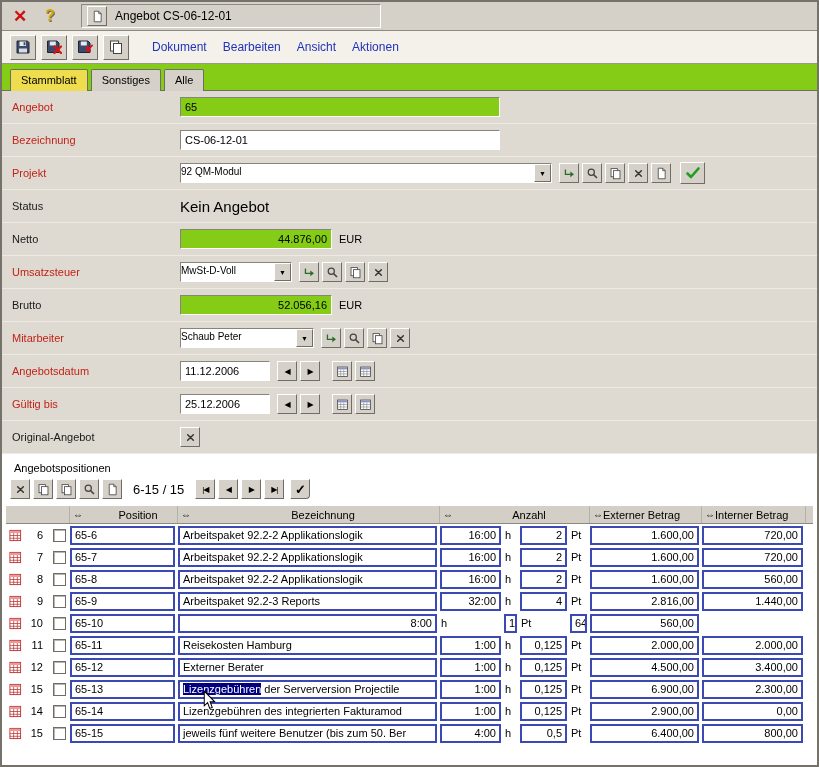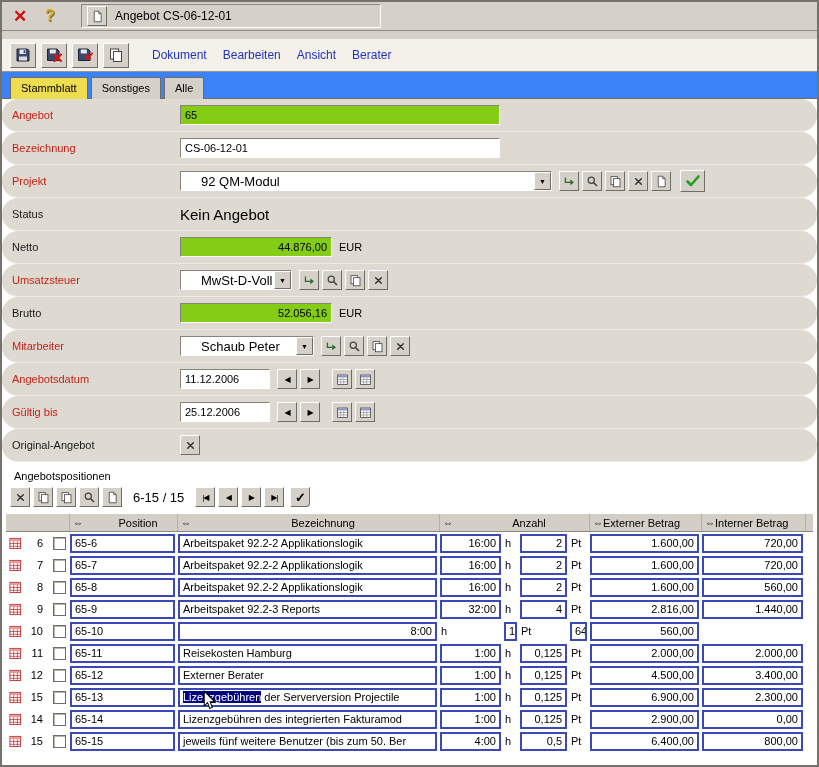--- a/index.html
+++ b/index.html
@@ -14,52 +14,52 @@
             display:flex; align-items:center; justify-content:center; }
   .x-red { color:#cc1111; font-weight:bold; font-size:17px; line-height:1; }
   .q-yellow { color:#d9a700; font-weight:bold; font-size:16px; line-height:1; text-shadow:1px 1px 0 #6b6b5a; }
   .title-strip { display:flex; align-items:center; gap:8px; margin-left:14px; height:24px;
                  padding:1px 6px 1px 2px; width:300px;
                  border:1px solid; border-color:#8d8a82 #fff #fff #8d8a82; }
   .title-text { font-size:12px; }
 
   
   .menubar { height:33px; background:#f3f1ea; border-bottom:1px solid #9a978f;
-             display:flex; align-items:center; padding:0 8px; gap:5px;margin-top:8px; }
+             display:flex; align-items:center; padding:0 8px; gap:5px; }
   .tool-btn { width:26px; height:25px; background:#d5d1c8; cursor:pointer;
               border:1px solid; border-color:#fff #6f6d66 #6f6d66 #fff;
               display:flex; align-items:center; justify-content:center; }
   .menu-items { margin-left:18px; display:flex; gap:16px; }
   .menu-item { color:#2233bb; font-size:12px; cursor:pointer; }
 
   
-  .tabbar { height:27px; background:#3b82f6; padding:5px 8px 0; display:flex; gap:3px;
+  .tabbar { height:27px; background:#84cc16; padding:5px 8px 0; display:flex; gap:3px;
             border-bottom:1px solid #6e6c66; }
   .tab { height:22px; padding:4px 10px 0; font-size:11px; cursor:pointer;
          border:1px solid #6e6c66; border-bottom:none; background:#d5d1c8;
          border-radius:2px 2px 0 0; }
   .tab.active { background:#eedd4e; }
 
   
   .content { background:#fff; height:674px; }
   .frow { display:flex; align-items:center; height:33px; background:#dedad2;
-          border-bottom:1px solid #eceae3; padding-left:10px;border-radius:16px; }
+          border-bottom:1px solid #eceae3; padding-left:10px; }
   .flabel { width:168px; font-size:11px; color:#1a1a1a; }
   .flabel.red { color:#c22218; }
   .ftext { font-size:15px; }
   .input { height:20px; font:11px "Liberation Sans",sans-serif; padding:0 4px; background:#fff;
            border:1px solid; border-color:#87847c #fff #fff #87847c; }
   .input.ro { background:#84cc16; }
   .input.num { text-align:right; }
   .w320{width:320px} .w152{width:152px} .w90{width:90px}
   .suffix { margin-left:7px; font-size:11px; }
 
   .select { display:inline-flex; align-items:stretch; height:20px; background:#fff; cursor:pointer;
             border:1px solid; border-color:#87847c #fff #fff #87847c; }
-  .select .txt { flex:1; padding:2px 20px 0; overflow:hidden; white-space:nowrap; font-size:13px; }
+  .select .txt { flex:1; padding:2px 0 0; overflow:hidden; white-space:nowrap; font-size:10px; }
   .select .arrow { width:17px; background:#d5d1c8; font-size:7px; display:flex; align-items:center;
                    justify-content:center; border:1px solid; border-color:#fff #6f6d66 #6f6d66 #fff; }
 
   .mini { width:20px; height:20px; background:#d5d1c8; cursor:pointer; padding:0; margin-left:3px;
           border:1px solid; border-color:#fff #6f6d66 #6f6d66 #fff;
           display:inline-flex; align-items:center; justify-content:center;
           font:11px "Liberation Sans",sans-serif; }
   .ml6{margin-left:7px} .ml10{margin-left:12px}
   .mini.nav { font-size:8px; letter-spacing:-1px; }
   .mini.checkbig { width:25px; height:22px; margin-left:9px; }
@@ -194,21 +194,21 @@
       </button>
     <button class="tool-btn">
         <svg class="ic16" viewBox="0 0 16 16">
           <use href="#i-copy"></use>
         </svg>
       </button>
     <nav class="menu-items">
       <span class="menu-item">Dokument</span>
       <span class="menu-item">Bearbeiten</span>
       <span class="menu-item">Ansicht</span>
-      <span class="menu-item">Berater</span>
+      <span class="menu-item">Aktionen</span>
     </nav>
   </div>
 
   <div class="tabbar">
     <div class="tab active">Stammblatt</div>
     <div class="tab">Sonstiges</div>
     <div class="tab">Alle</div>
   </div>
 
   <div class="content">

